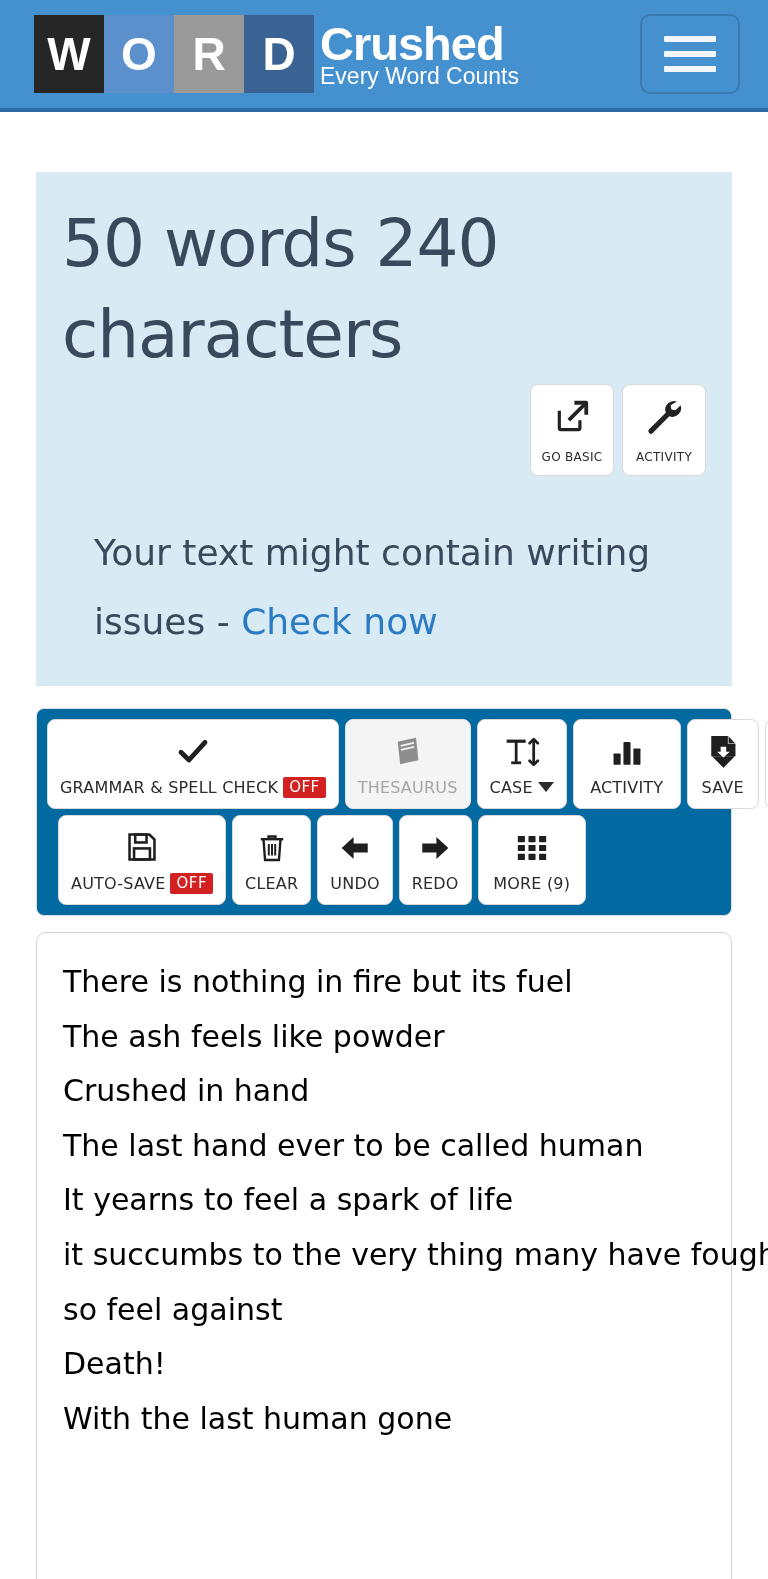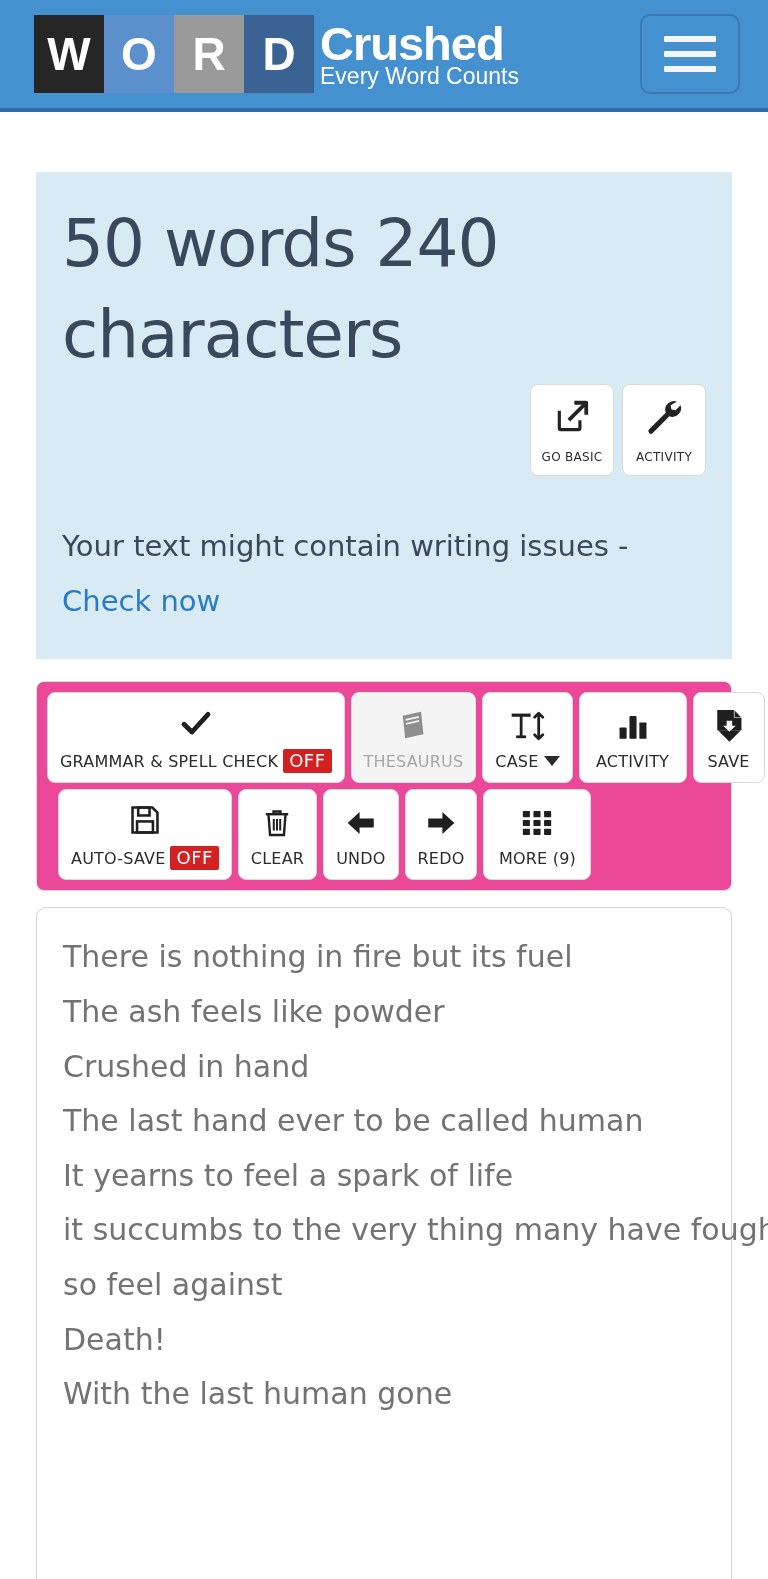--- a/index.html
+++ b/index.html
@@ -109,30 +109,31 @@
     font-family: "DejaVu Sans", sans-serif;
     font-size: 12px;
     color: #2b2b2b;
     letter-spacing: 0.3px;
     margin-top: 12px;
     white-space: nowrap;
   }
   .issues {
     margin-top: 139px;
     font-family: "DejaVu Sans", sans-serif;
-    font-size: 29px;
+    font-size: 36px;
     line-height: 1.9;
     color: #39495b;
+    margin-left: 32px;
   }
   .issues a { color: #2b7bc4; text-decoration: none; }
 
   
   .toolbar {
     margin-top: 22px;
-    background: #ec4899;
+    background: #0369a1;
     border: 1px solid #dcdcdc;
     border-radius: 8px;
     padding: 10px;
   }
   .tb-row { display: flex; gap: 6px; margin-bottom: 6px; }
   .tb-row:last-child { margin-bottom: 0; padding-left: 11px; }
   .tb-btn {
     background: #ffffff;
     border: 1px solid #d8d8d8;
     border-radius: 8px;
@@ -151,21 +152,21 @@
     letter-spacing: 0.2px;
     margin-top: 6px;
     white-space: nowrap;
     display: flex; align-items: center; gap: 5px;
   }
   .tb-btn.disabled .tb-label { color: #a6a6a6; }
   .badge-off {
     background: #d32020;
     color: #ffffff;
     font-family: "DejaVu Sans", sans-serif;
-    font-size: 18px;
+    font-size: 15px;
     padding: 1px 6px 2px 6px;
     border-radius: 2px;
     letter-spacing: 0.5px;
   }
   .caret {
     width: 0; height: 0;
     border-left: 8px solid transparent;
     border-right: 8px solid transparent;
     border-top: 10px solid #2b2b2b;
     display: inline-block;
@@ -178,21 +179,21 @@
     border: 1px solid #d4d4d4;
     border-top-left-radius: 10px;
     border-top-right-radius: 10px;
     min-height: 690px;
     padding: 22px 26px;
   }
   .editor-line {
     font-family: "DejaVu Sans", sans-serif;
     font-size: 30px;
     line-height: 1.82;
-    color: #737373;
+    color: #000000;
     white-space: pre;
   }
 
   
   svg { display: block; }
 </style>
 </head>
 <body>
 
 <div class="header">

